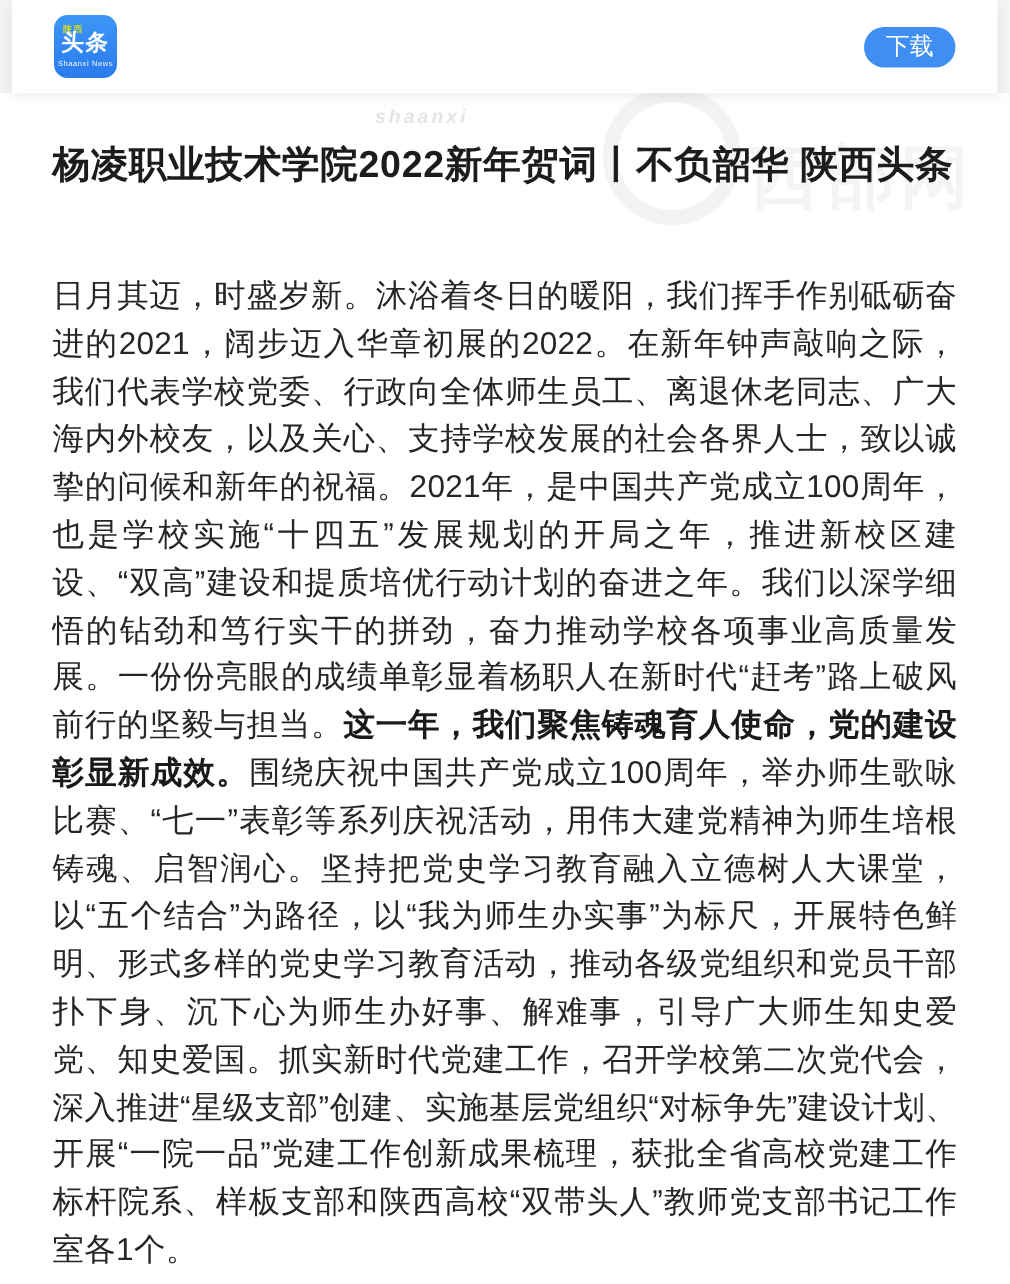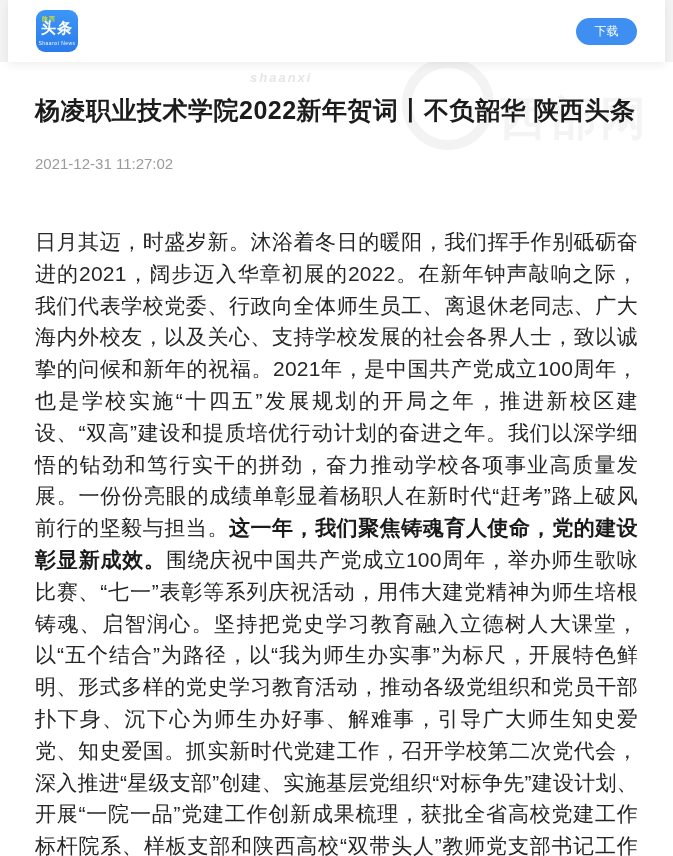--- a/index.html
+++ b/index.html
@@ -22,21 +22,21 @@
     position: relative; flex: 0 0 auto; cursor: pointer;
     display: flex; flex-direction: column; align-items: center; justify-content: center;
   }
   .logo-sub { position: absolute; top: 5px; left: 6px; font-size: 6px; color: #cbdc33; font-weight: 700; letter-spacing: 1px; }
   .logo-main { color: #ffffff; font-weight: 700; font-size: 15px; letter-spacing: 1px; margin-top: 3px; transform: skewX(-4deg); }
   .logo-en { color: #ffffff; font-size: 5px; margin-top: 2px; letter-spacing: .4px; opacity: .95; }
   .app-name { margin-left: 14px; font-size: 23px; font-weight: 700; color: #2b2b2b; }
   .download-btn {
     margin-left: auto; width: 61px; height: 27px; border: none;
     border-radius: 13.5px; background: #3f8ef2; color: #ffffff;
-    font-size: 12px; line-height: 27px; text-align: center; cursor: pointer;
+    font-size: 16px; line-height: 27px; text-align: center; cursor: pointer;
     font-family: inherit;
   }
   
   .main { position: relative; background: #ffffff; width: 100%; height: 794px; }
   
   .watermark { position: absolute; top: -8px; left: 0; width: 100%; height: 180px; pointer-events: none; z-index: 0; }
   .wm-small { position: absolute; top: 16px; left: 250px; font-size: 13px; font-style: italic; font-weight: 700; color: rgba(160,160,160,0.28); letter-spacing: 2px; }
   .wm-big { position: absolute; top: 26px; left: 175px; font-size: 58px; font-weight: 700; font-style: italic; color: rgba(175,175,175,0.16); letter-spacing: 2px; }
   .wm-circle { position: absolute; top: 4px; left: 402px; width: 92px; height: 92px; border-radius: 50%; border: 10px solid rgba(175,175,175,0.15); }
   .wm-cjk { position: absolute; top: 34px; left: 500px; font-size: 46px; font-weight: 700; color: rgba(175,175,175,0.14); letter-spacing: 4px; }
@@ -69,16 +69,15 @@
 
 <div class="main">
   <div class="watermark">
     <span class="wm-small">shaanxi</span>
     <span class="wm-circle"></span>
     <span class="wm-cjk">西部网</span>
   </div>
 
   <div class="article">
     <h1 class="article-title">杨凌职业技术学院2022新年贺词丨不负韶华 陕西头条</h1>
-    <div class="article-time">2021-12-31 11:27:02</div>
     <div class="article-body"><span>日月其迈，时盛岁新。沐浴着冬日的暖阳，我们挥手作别砥砺奋进的2021，阔步迈入华章初展的2022。在新年钟声敲响之际，我们代表学校党委、行政向全体师生员工、离退休老同志、广大海内外校友，以及关心、支持学校发展的社会各界人士，致以诚挚的问候和新年的祝福。2021年，是中国共产党成立100周年，也是学校实施“十四五”发展规划的开局之年，推进新校区建设、“双高”建设和提质培优行动计划的奋进之年。我们以深学细悟的钻劲和笃行实干的拼劲，奋力推动学校各项事业高质量发展。一份份亮眼的成绩单彰显着杨职人在新时代“赶考”路上破风前行的坚毅与担当。</span><strong>这一年，我们聚焦铸魂育人使命，党的建设彰显新成效。</strong><span>围绕庆祝中国共产党成立100周年，举办师生歌咏比赛、“七一”表彰等系列庆祝活动，用伟大建党精神为师生培根铸魂、启智润心。坚持把党史学习教育融入立德树人大课堂，以“五个结合”为路径，以“我为师生办实事”为标尺，开展特色鲜明、形式多样的党史学习教育活动，推动各级党组织和党员干部扑下身、沉下心为师生办好事、解难事，引导广大师生知史爱党、知史爱国。抓实新时代党建工作，召开学校第二次党代会，深入推进“星级支部”创建、实施基层党组织“对标争先”建设计划、开展“一院一品”党建工作创新成果梳理，获批全省高校党建工作标杆院系、样板支部和陕西高校“双带头人”教师党支部书记工作室各1个。</span></div>
   </div>
 </div>
 
 </body></html>

